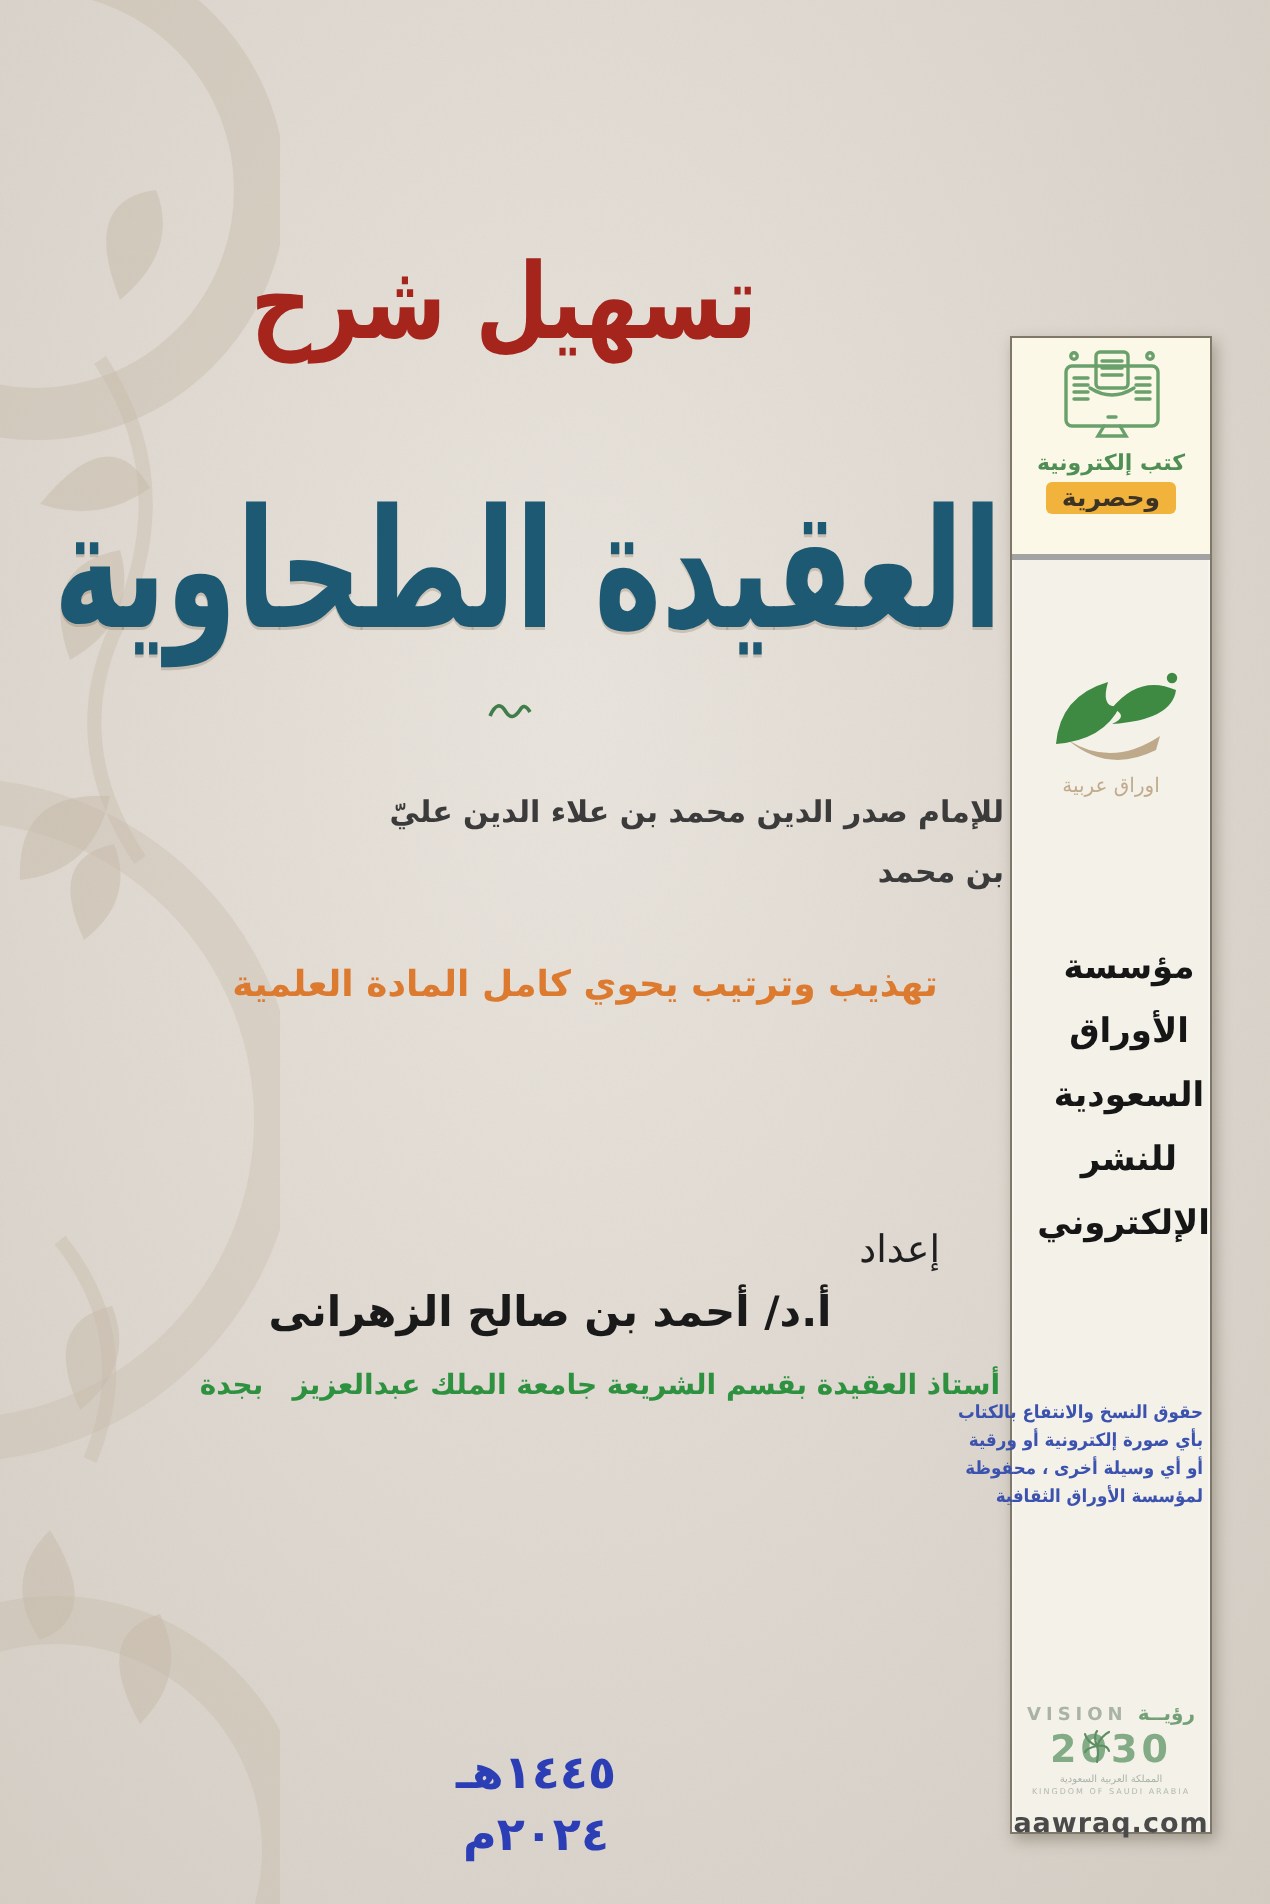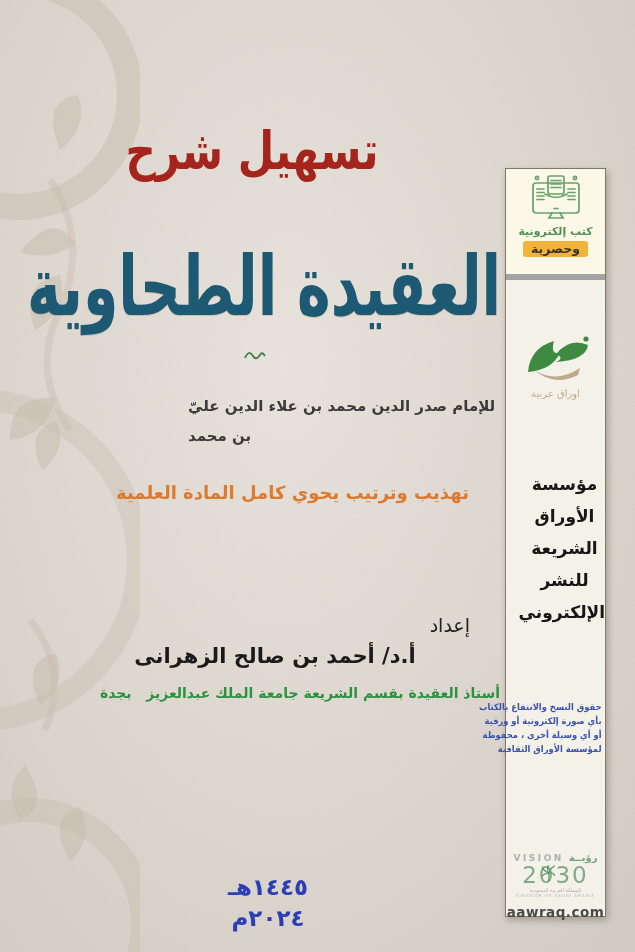--- a/index.html
+++ b/index.html
@@ -20,21 +20,21 @@
     transform:scaleY(1.25); transform-origin:center top; letter-spacing:1px;
   }
   .main-title{
     position:absolute; top:238px; left:18px; width:492px; text-align:center;
     font-size:57px; font-weight:bold; color:#1d5972; direction:rtl;
     transform:scaleY(1.45); transform-origin:center top;
     text-shadow:0 1px 0 rgba(120,100,70,.25);
   }
   .seal{ position:absolute; top:347px; left:243px; }
   .author-block{
-    position:absolute; top:391px; left:188px; width:314px; text-align:left;
+    position:absolute; top:391px; left:188px; width:314px; text-align:right;
     font-size:15px; font-weight:bold; color:#3b3b3b; line-height:30px; direction:rtl;
   }
   .subtitle-block{
     position:absolute; top:473px; left:110px; width:365px; text-align:center;
     font-size:18px; font-weight:bold; color:#dc7a2f; line-height:39px; direction:rtl;
   }
   .prepared-label{
     position:absolute; top:614px; left:70px; width:400px; 
     font-size:19px; color:#1f1f1f; direction:rtl;
   }
@@ -52,21 +52,21 @@
   }
 
   
   .sidebar{
     position:absolute; left:505px; top:168px; width:101px; height:749px;
     background:#f4f1e9; border:1px solid #7f7869;
     box-shadow:2px 3px 7px rgba(85,75,55,.4), inset 0 0 0 1px rgba(255,255,255,.4);
   }
   .ebook-box{
     position:absolute; top:0; left:0; width:100%; height:111px;
-    background:#fcf8e8; border-bottom:6px solid #a3a3a3; text-align:center; padding-top:5px;
+    background:#fcf8e8; border-bottom:3px solid #a3a3a3; text-align:center; padding-top:5px;
   }
   .ebook-label{ font-size:11px; font-weight:bold; color:#4f8f55; direction:rtl; margin-top:0px; }
   .ebook-pill{
     display:inline-block; background:#f2b33d; color:#3d3324; font-weight:bold;
     font-size:12.5px; padding:0 8px 1px; border-radius:3px; direction:rtl; margin-top:1px;
   }
   .awraq-logo{ position:absolute; top:164px; left:0; width:100%; text-align:center; }
   .awraq-label{ font-size:10px; color:#c2ab8d; letter-spacing:1px; direction:rtl; margin-top:1px; }
   .foundation{
     position:absolute; top:299px; left:0; width:100%; text-align:center;
@@ -76,21 +76,21 @@
   .copyright{
     position:absolute; top:531px; left:0; width:100%; text-align:center;
     font-size:9px; font-weight:bold; color:#3b52ae; line-height:14px; direction:rtl;
     transform:scaleX(.93); transform-origin:center;
   }
   .copyright span{ display:block; white-space:nowrap; }
   .vision{ position:absolute; top:683px; left:0; width:100%; text-align:center; }
   .vision-top{ display:flex; justify-content:center; align-items:baseline; gap:5px; }
   .vision-en{ font-size:9px; letter-spacing:2.5px; color:#a9b3a7; font-weight:bold; }
   .vision-ar{ font-size:10px; color:#74a076; font-weight:bold; direction:rtl; }
-  .vision-year{ position:relative; font-size:23px; font-weight:normal; color:#82ab86; letter-spacing:2px; line-height:24px; }
+  .vision-year{ position:relative; font-size:19px; font-weight:bold; color:#82ab86; letter-spacing:2px; line-height:24px; }
   .vision-palm{ position:absolute; left:36px; top:2px; }
   .vision-kingdom-ar{ font-size:5px; color:#a9b3a7; direction:rtl; line-height:6px; }
   .vision-kingdom-en{ font-size:4px; color:#b2bab0; letter-spacing:1px; line-height:6px; }
   .website{
     position:absolute; top:735px; left:0; width:100%; text-align:center;
     font-size:13.5px; font-weight:bold; color:#4a4a4a; letter-spacing:.5px;
     font-family:"DejaVu Sans", sans-serif;
   }
 </style>
 </head>
@@ -188,21 +188,21 @@
         <path d="M8,39 q2,-24 26,-31 q-4,14 6,12 q-8,17 -32,19 z" fill="#3e8a42"></path>
         <path d="M36,21 q14,-17 32,-9 q-2,15 -32,17 q9,-4 0,-8 z" fill="#3e8a42"></path>
         <circle cx="66" cy="6" r="2.6" fill="#3e8a42"></circle>
       </svg>
       <div class="awraq-label">اوراق عربية</div>
     </div>
 
     <div class="foundation">
       <span>مؤسسة</span>
       <span>الأوراق</span>
-      <span>الشريعة</span>
+      <span>السعودية</span>
       <span>للنشر</span>
       <span>الإلكتروني</span>
     </div>
 
     <div class="copyright">
       <span>حقوق النسخ والانتفاع بالكتاب</span>
       <span>بأي صورة إلكترونية أو ورقية</span>
       <span>أو أي وسيلة أخرى ، محفوظة</span>
       <span>لمؤسسة الأوراق الثقافية</span>
     </div>

